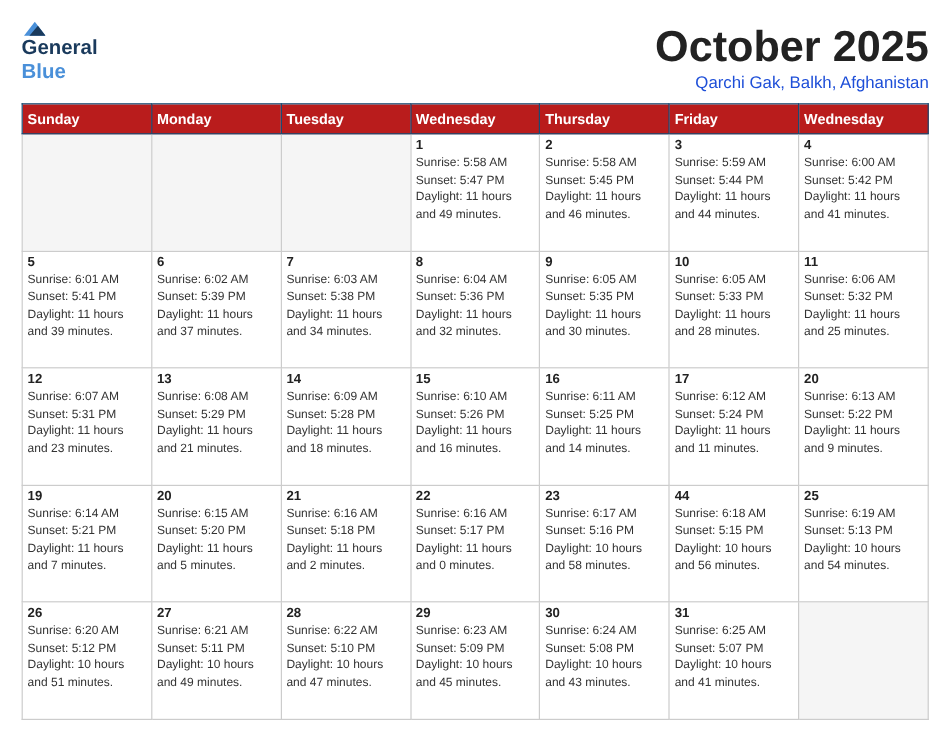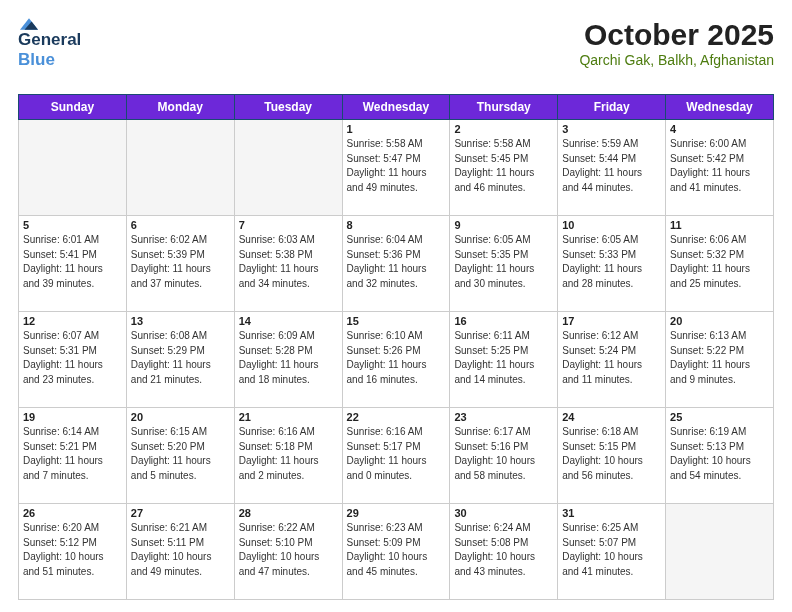--- a/index.html
+++ b/index.html
@@ -14,62 +14,62 @@
       width: 792px;
       height: 612px;
       padding: 18px 18px 12px 18px;
       display: flex;
       flex-direction: column;
     }
     .header {
       display: flex;
       align-items: flex-start;
       justify-content: space-between;
-      margin-bottom: 24px;
+      margin-bottom: 10px;
       gap: 22px;
     }
     .logo {
       display: flex;
       flex-direction: column;
       align-items: flex-start;
     }
     .logo-icon {
       width: 18px;
       height: 12px;
       margin-left: 2px;
     }
     .logo-row {
       display: flex;
       align-items: center;
     }
     .title-block {
       text-align: right;
     }
     .month-title {
-      font-size: 30px;
+      font-size: 36px;
       font-weight: bold;
       color: #222;
     }
     .location {
       font-size: 14px;
-      color: #4d7c0f;
+      color: #1d4ed8;
     }
     .calendar {
       flex: 1;
       border-collapse: collapse;
       width: 100%;
       table-layout: fixed;
     }
     .calendar th {
-      background: #6d28d9;
+      background: #b91c1c;
       color: #fff;
       font-size: 12px;
       font-weight: bold;
       padding: 5px 4px;
-      text-align: center;
+      text-align: left;
       border: 1px solid #1a4a72;
     }
     .calendar td {
       border: 1px solid #ccc;
       vertical-align: top;
       padding: 3px 4px;
       font-size: 9.5px;
       color: #222;
       background: #fff;
       height: 82px;
@@ -223,21 +223,21 @@
           </td>
           <td>
             <span class="day-number">22</span>
             <div class="day-info">Sunrise: 6:16 AM<br>Sunset: 5:17 PM<br>Daylight: 11 hours<br>and 0 minutes.</div>
           </td>
           <td>
             <span class="day-number">23</span>
             <div class="day-info">Sunrise: 6:17 AM<br>Sunset: 5:16 PM<br>Daylight: 10 hours<br>and 58 minutes.</div>
           </td>
           <td>
-            <span class="day-number">24</span>
+            <span class="day-number">44</span>
             <div class="day-info">Sunrise: 6:18 AM<br>Sunset: 5:15 PM<br>Daylight: 10 hours<br>and 56 minutes.</div>
           </td>
           <td>
             <span class="day-number">25</span>
             <div class="day-info">Sunrise: 6:19 AM<br>Sunset: 5:13 PM<br>Daylight: 10 hours<br>and 54 minutes.</div>
           </td>
         </tr>
         <tr>
           <td>
             <span class="day-number">26</span>

